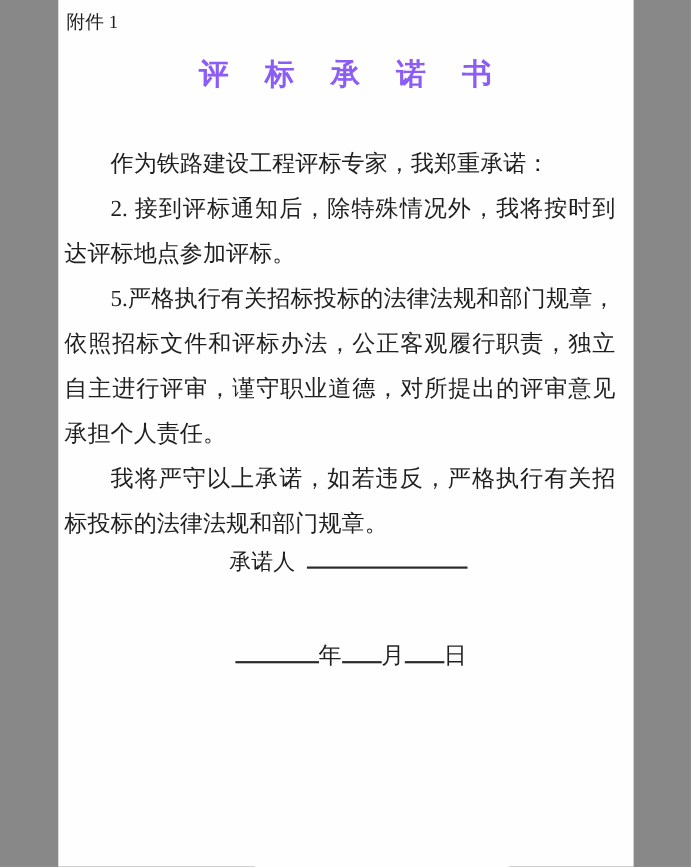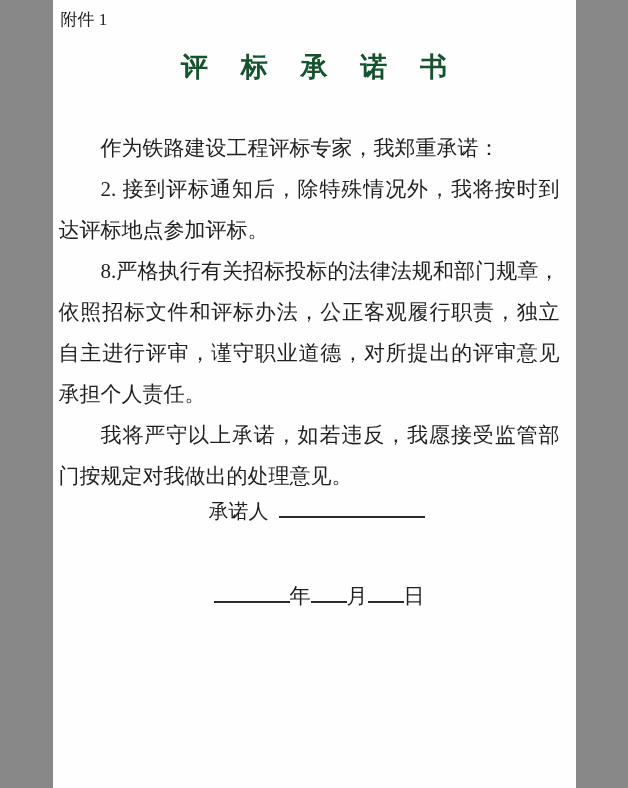--- a/index.html
+++ b/index.html
@@ -25,21 +25,21 @@
     margin-left: 8px;
   }
   .doc-title {
     margin-top: 18px;
     text-align: center;
     font-size: 27px;
     font-weight: 700;
     line-height: 34px;
     letter-spacing: 13px;
     text-indent: 13px;
-    color: #14532d;
+    color: #8b5cf6;
   }
   .content {
     margin-top: 44px;
     padding: 0 16px 0 6px;
     font-size: 21px;
     line-height: 41px;
     text-align: justify;
   }
   .content p {
     margin: 0;
@@ -78,22 +78,22 @@
 
 <div class="page">
 
   <div class="attachment">附件 1</div>
 
   <div class="doc-title">评 标 承 诺 书</div>
 
   <div class="content">
     <p>作为铁路建设工程评标专家，我郑重承诺：</p>
     <p>2. 接到评标通知后，除特殊情况外，我将按时到达评标地点参加评标。</p>
-    <p>8.严格执行有关招标投标的法律法规和部门规章，依照招标文件和评标办法，公正客观履行职责，独立自主进行评审，谨守职业道德，对所提出的评审意见承担个人责任。</p>
-    <p>我将严守以上承诺，如若违反，我愿接受监管部门按规定对我做出的处理意见。</p>
+    <p>5.严格执行有关招标投标的法律法规和部门规章，依照招标文件和评标办法，公正客观履行职责，独立自主进行评审，谨守职业道德，对所提出的评审意见承担个人责任。</p>
+    <p>我将严守以上承诺，如若违反，严格执行有关招标投标的法律法规和部门规章。</p>
   </div>
 
   <div class="sig-row">
     <span>承诺人</span>
     <span class="blank-line sig-blank"></span>
   </div>
 
   <div class="date-row">
     <span class="blank-line year-blank"></span>
     <span>年</span>

